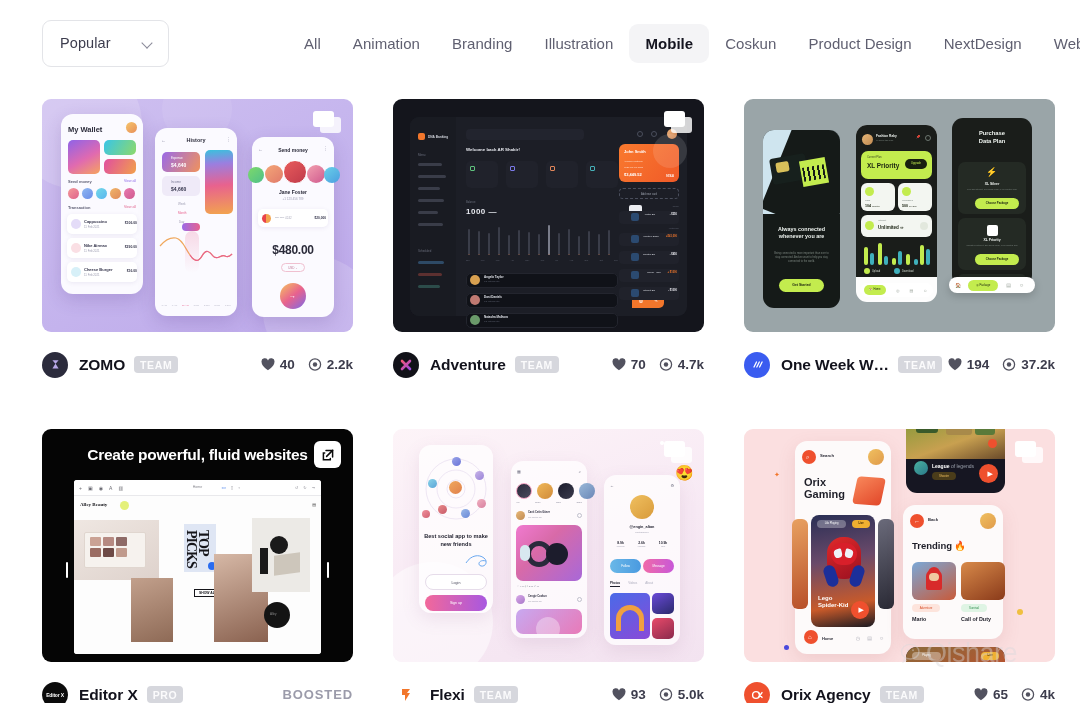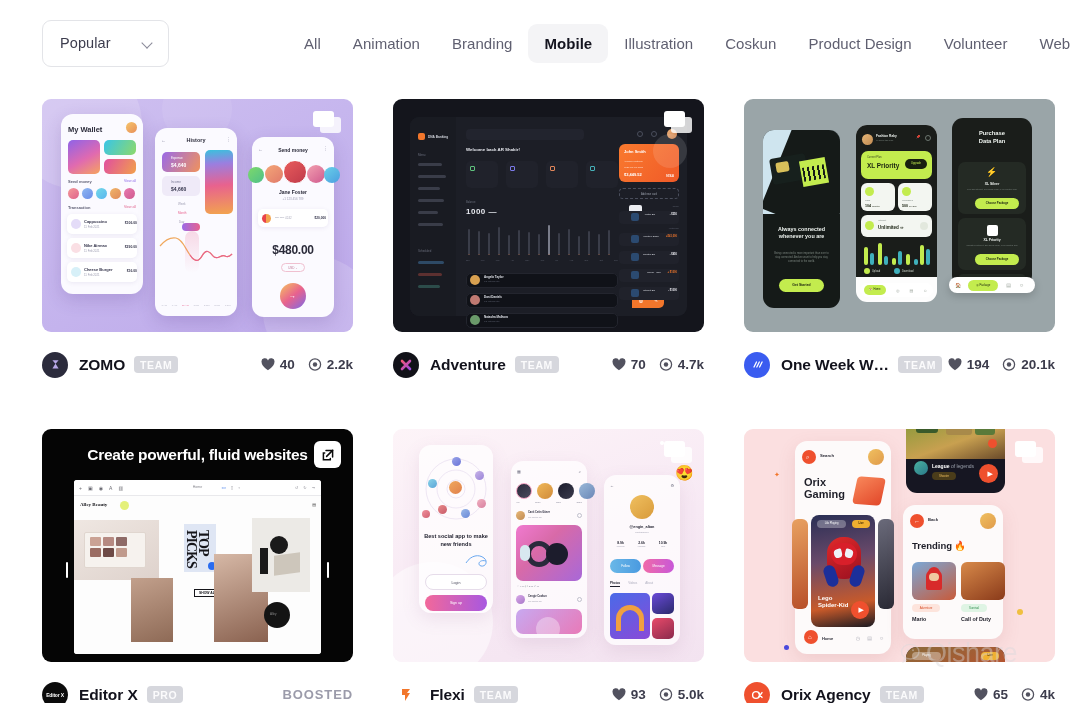--- a/index.html
+++ b/index.html
@@ -158,25 +158,25 @@
     <div class="sort-select">
       <span class="lbl">Popular</span>
       <span class="chev"></span>
     </div>
   </div>
 
   <div class="tabs">
     <div class="tab">All</div>
     <div class="tab">Animation</div>
     <div class="tab">Branding</div>
+    <div class="tab">Illustration</div>
     <div class="tab active">Mobile</div>
-    <div class="tab">Illustration</div>
     <div class="tab">Coskun</div>
     <div class="tab">Product Design</div>
-    <div class="tab">Volunteer</div>
+    <div class="tab">NextDesign</div>
     <div class="tab">Web</div>
   </div>
 
   <div class="grid">
 
     <div class="card">
       <div class="thumb t1">
         <div class="blob" style="left:-30px;top:-40px;width:130px;height:130px;"></div>
         <div class="blob" style="right:-20px;bottom:-35px;width:110px;height:110px;"></div>
         <div class="blob" style="left:120px;top:-25px;width:70px;height:70px;opacity:.5;"></div>
@@ -580,21 +580,21 @@
             <svg width="14" height="13" viewBox="0 0 14 13">
               <path d="M7 12.2S.6 8.1.6 4.2A3.3 3.3 0 0 1 7 2.6 3.3 3.3 0 0 1 13.4 4.2C13.4 8.1 7 12.2 7 12.2z" fill="#52525f"></path>
             </svg>
             <span>194</span>
           </div>
           <div class="stat">
             <svg width="14" height="13" viewBox="0 0 14 13">
               <circle cx="7" cy="6.5" r="5.6" fill="none" stroke="#52525f" stroke-width="1.3"></circle>
               <circle cx="7" cy="6.5" r="2.2" fill="#52525f"></circle>
             </svg>
-            <span>20.1k</span>
+            <span>37.2k</span>
           </div>
         </div>
       </div>
     </div>
 
     <div class="card">
       <div class="thumb t4">
         <div class="headline">Create powerful, fluid websites</div>
         <div class="hdl" style="left:24px;top:133px;"></div>
         <div class="hdl" style="right:24px;top:133px;"></div>

